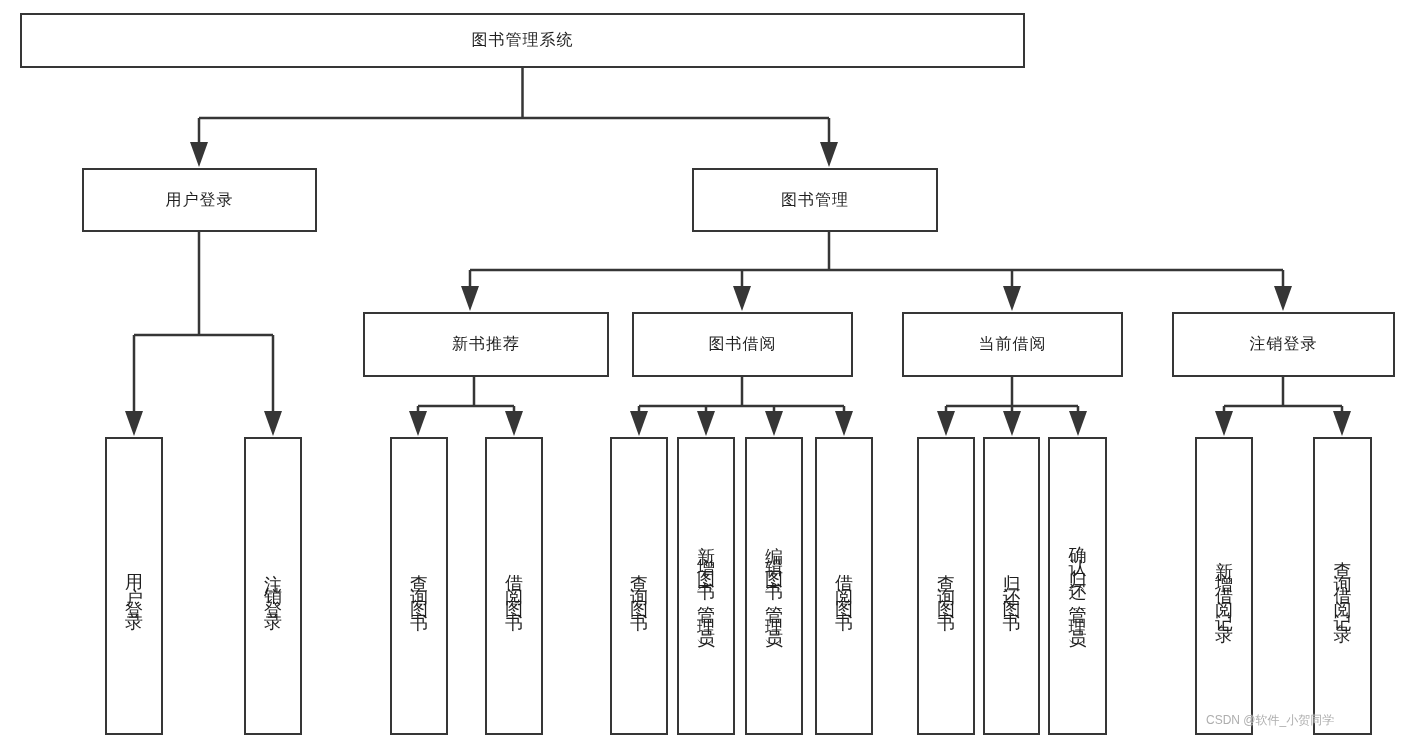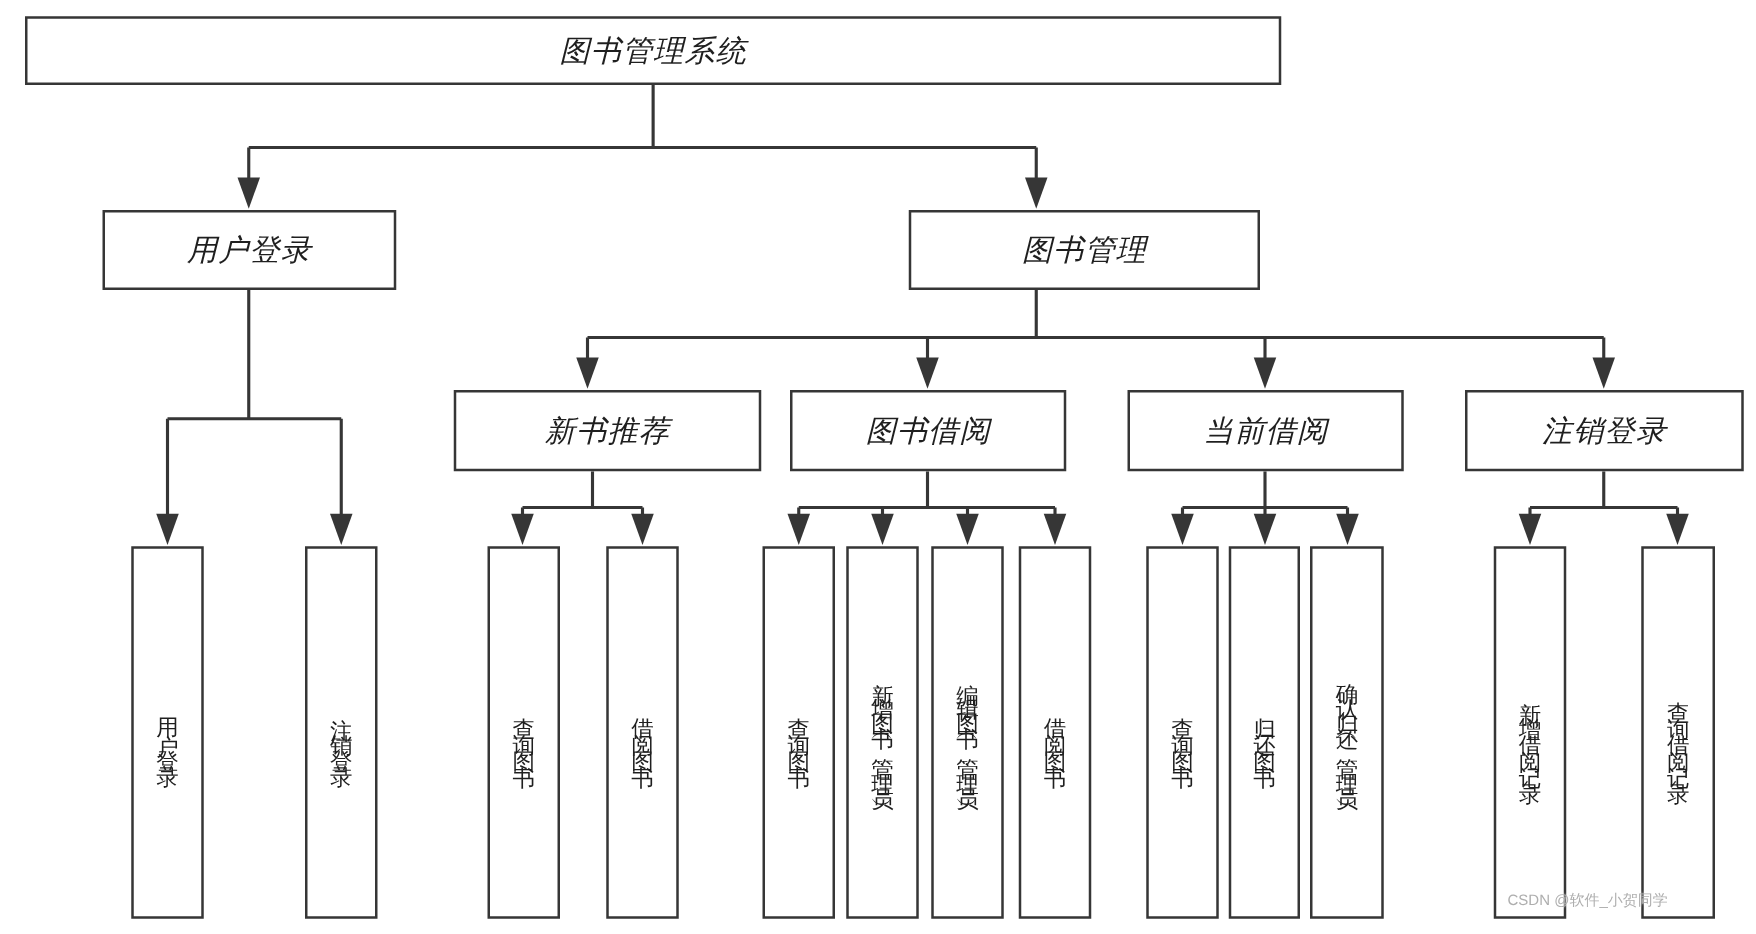--- a/index.html
+++ b/index.html
@@ -13,21 +13,21 @@
   #connector-layer{position:absolute;left:0;top:0;z-index:1;}
   .node{
     position:absolute;
     box-sizing:border-box;
     border:2.5px solid #363636;
     background:#ffffff;
     display:flex;align-items:center;justify-content:center;
     color:#1f1f1f;
     z-index:2;
   }
-  .hbox{font-size:24px;letter-spacing:1px;font-style:italic;}
+  .hbox{font-size:16px;letter-spacing:1px;}
   .vbox{width:58px;top:437px;height:298px;}
   .vtext{
     writing-mode:vertical-rl;
     text-orientation:mixed;
     font-size:18px;
     letter-spacing:13px;
     line-height:1;
     white-space:nowrap;
   }
   .vbox.long .vtext{letter-spacing:12px;}
@@ -71,21 +71,21 @@
       <polygon points="1003,411 1021,411 1012,436" fill="#363636"></polygon>
       <polygon points="1069,411 1087,411 1078,436" fill="#363636"></polygon>
       <path d="M1283 377 V406 M1224 406 H1342 M1224 406 V416 M1342 406 V416" fill="none" stroke="#363636" stroke-width="2.5"></path>
       <polygon points="1215,411 1233,411 1224,436" fill="#363636"></polygon>
       <polygon points="1333,411 1351,411 1342,436" fill="#363636"></polygon>
     </svg>
 
   <div class="node hbox" style="left:20px;top:13px;width:1005px;height:55px">图书管理系统</div>
 
   <div class="node hbox" style="left:82px;top:168px;width:235px;height:64px">用户登录</div>
-  <div class="node hbox" style="left:727px;top:168px;width:281px;height:64px">图书管理</div>
+  <div class="node hbox" style="left:692px;top:168px;width:246px;height:64px">图书管理</div>
 
   <div class="node hbox" style="left:363px;top:312px;width:246px;height:65px">新书推荐</div>
   <div class="node hbox" style="left:902px;top:312px;width:221px;height:65px">当前借阅</div>
   <div class="node hbox" style="left:632px;top:312px;width:221px;height:65px">图书借阅</div>
   <div class="node hbox" style="left:1172px;top:312px;width:223px;height:65px">注销登录</div>
 
   <div class="node vbox" style="left:105px">
     <span class="vtext">用户登录</span>
   </div>
   <div class="node vbox" style="left:244px">

